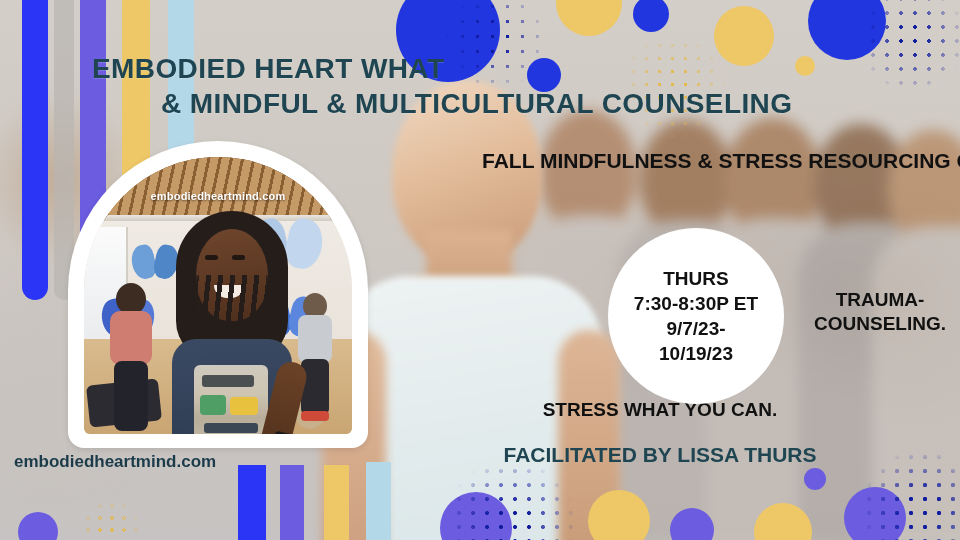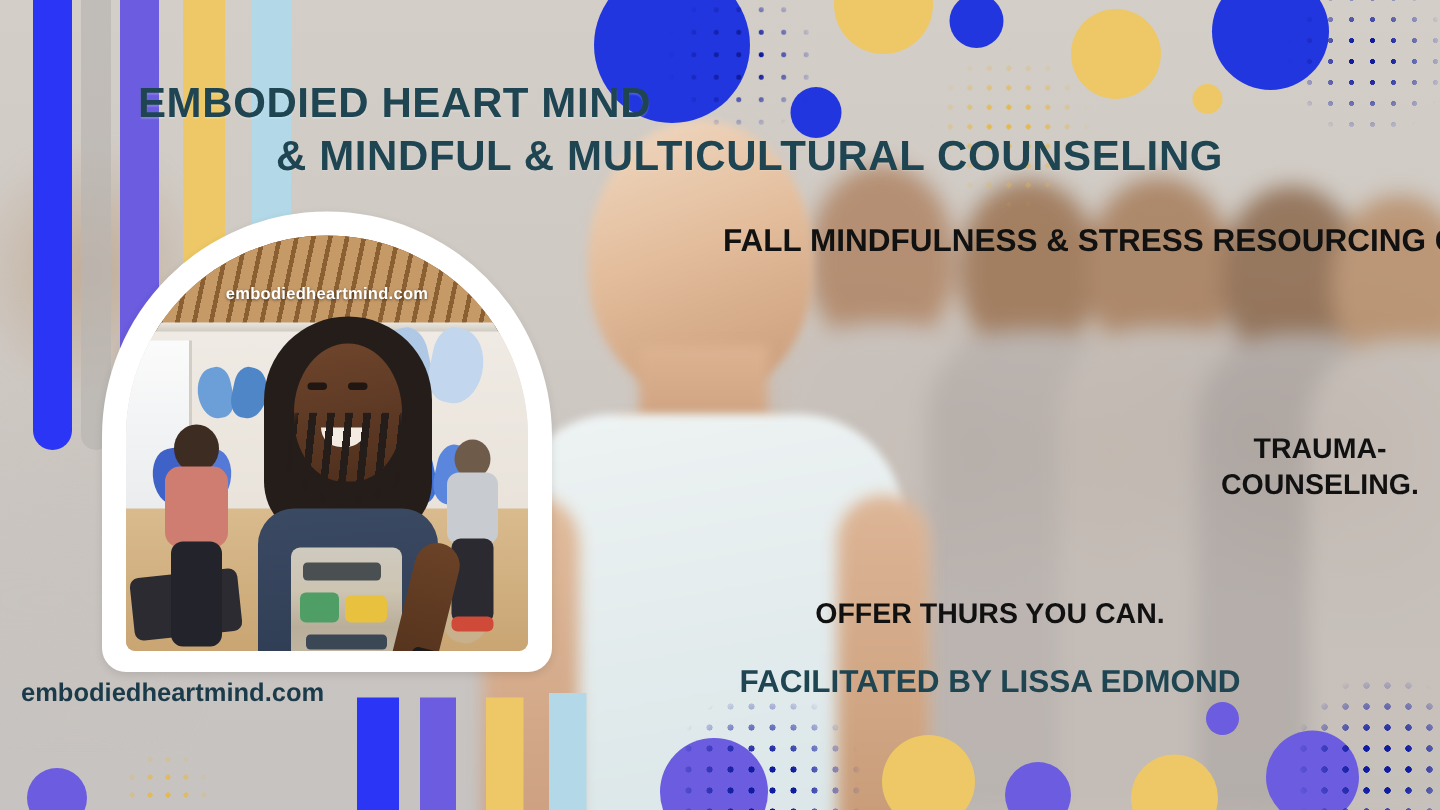--- a/index.html
+++ b/index.html
@@ -208,21 +208,21 @@
   .head-line {
     position:absolute;
     color:#1e4551;
     font-weight:bold;
     font-size:28px;
     letter-spacing:.4px;
     white-space:nowrap;
     text-shadow:0 1px 1px rgba(255,255,255,.18);
   }
   #h1 { left:92px;  top:53px; }
-  #h2 { left:160px; top:88px;padding-left:24px; }
+  #h2 { left:137px; top:88px;padding-left:24px; }
 
   .blk {
     position:absolute;
     color:#111111;
     font-weight:bold;
     text-align:center;
     line-height:1.28;
     white-space:nowrap;
   }
   #sub      { left:482px; top:148px; font-size:21px; width:360px; }
@@ -400,28 +400,34 @@
           </div>
         </div>
         <div class="arm"></div>
         <div class="watch"></div>
       </div>
 
       <div class="photo-url-overlay">embodiedheartmind.com</div>
     </div>
   </div>
 
-  <div class="head-line" id="h1">EMBODIED HEART MIND</div>
+  <div class="head-line" id="h1">EMBODIED HEART WHAT</div>
   <div class="head-line" id="h2">&amp; MINDFUL &amp; MULTICULTURAL COUNSELING</div>
 
   <div class="blk" id="sub">FALL MINDFULNESS &amp; STRESS RESOURCING GROUP</div>
 
 
   <div class="blk" id="trauma" style="white-space:normal;">TRAUMA- COUNSELING.</div>
 
-  <div class="blk" id="offer">OFFER THURS YOU CAN.</div>
-
-  <div id="facil">FACILITATED BY LISSA EDMOND</div>
-
+  <div class="blk" id="offer">STRESS WHAT YOU CAN.</div>
+
+  <div id="facil">FACILITATED BY LISSA THURS</div>
+
+  <div class="circle-badge">
+    <div>THURS</div>
+    <div>7:30-8:30P ET</div>
+    <div>9/7/23-</div>
+    <div>10/19/23</div>
+  </div>
 
   <div id="site-url">embodiedheartmind.com</div>
 
 </div>
 
 </body></html>

